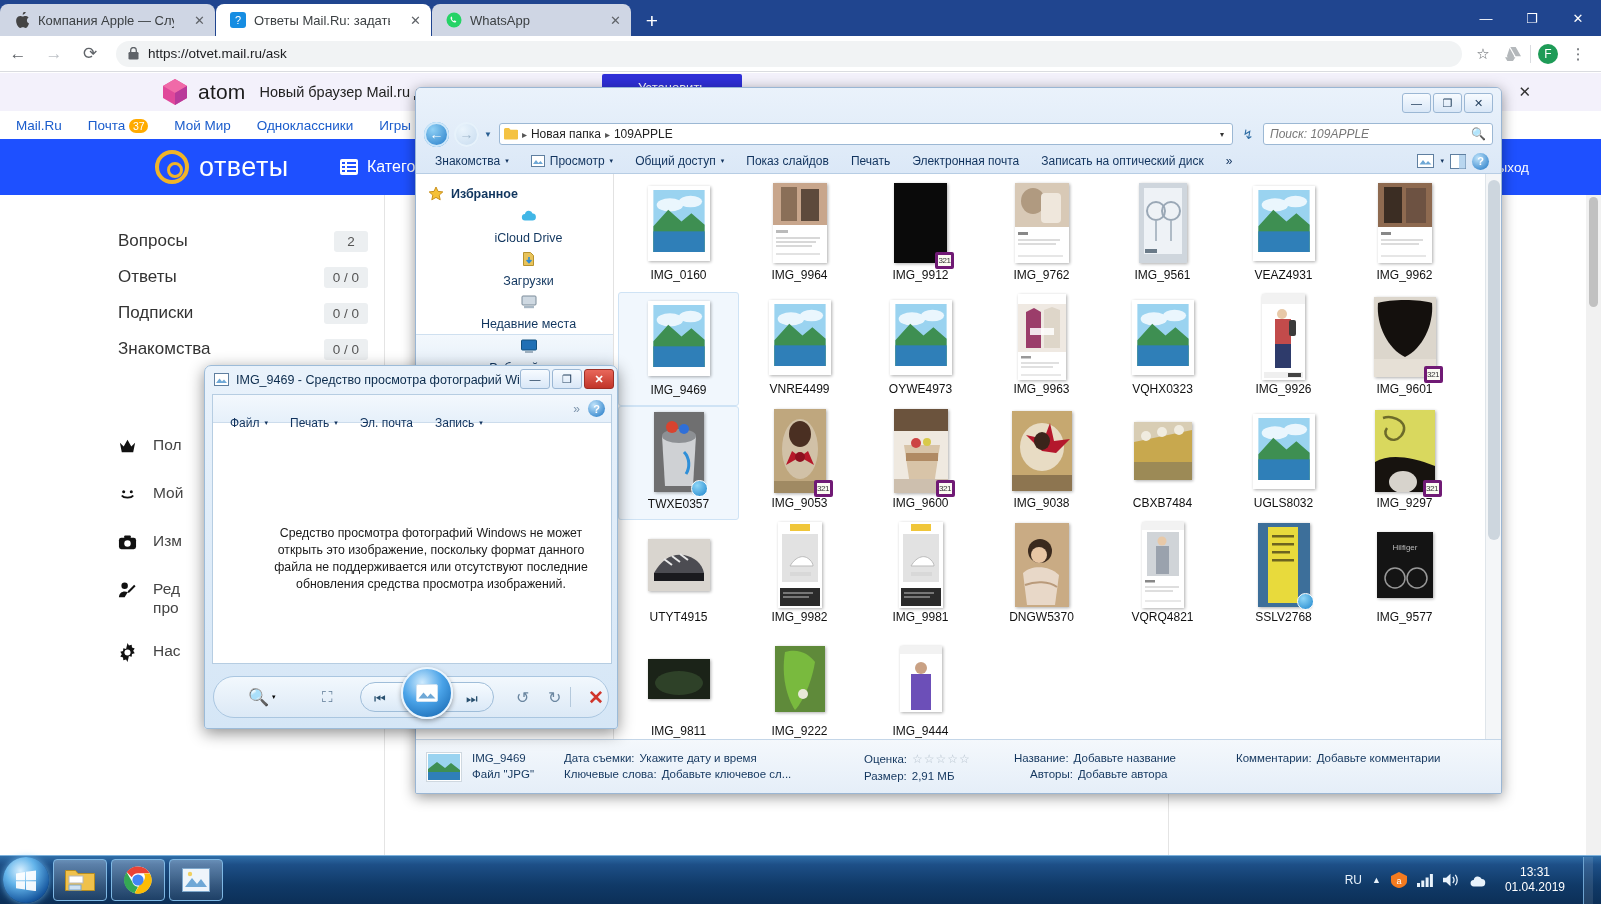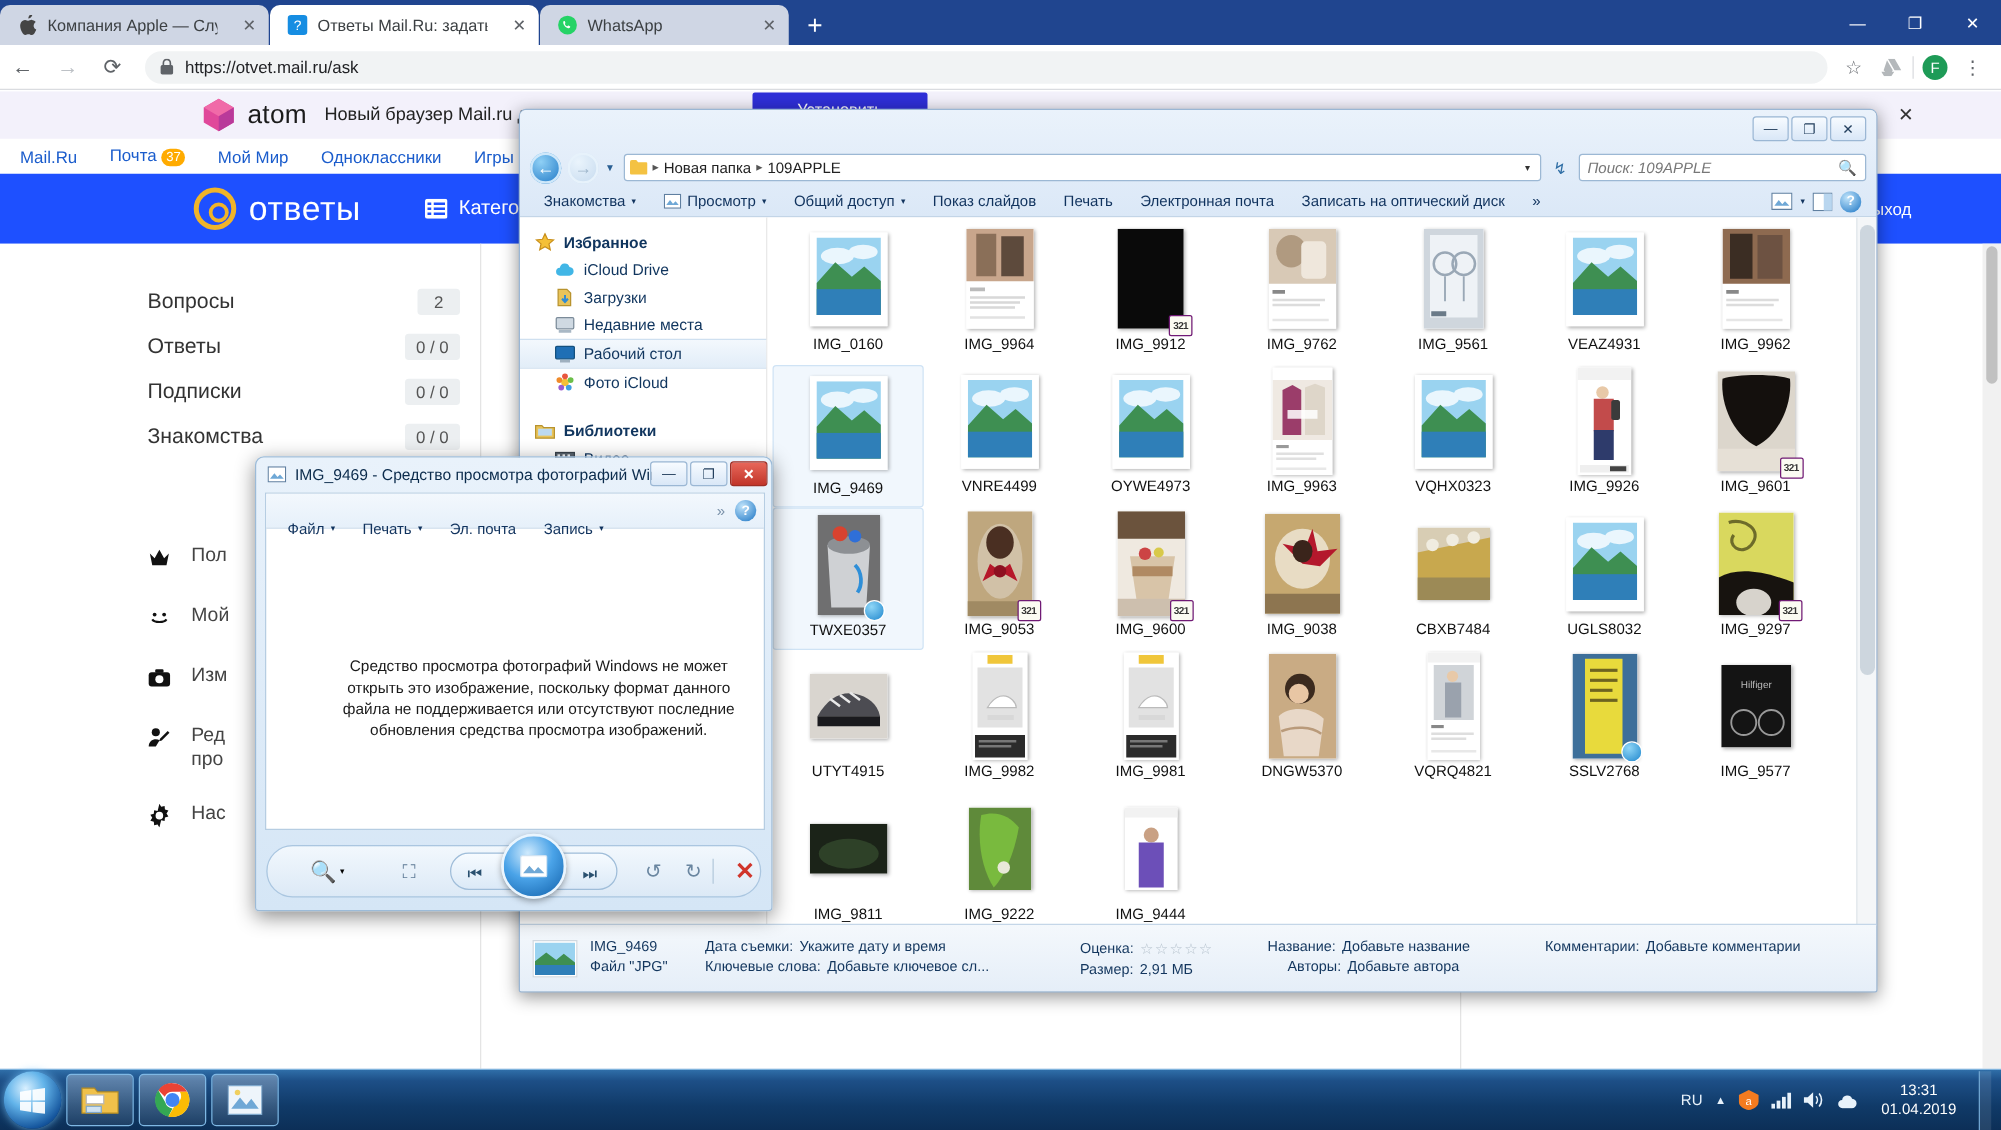--- a/index.html
+++ b/index.html
@@ -144,36 +144,36 @@
   }
   .tb-item { display:flex; align-items:center; gap:5px; padding:0 11px; height:22px; white-space:nowrap; }
   .tb-caret { font-size:7px; }
   .tb-right { margin-left:auto; display:flex; align-items:center; gap:6px; padding-right:4px; }
   .help-circ { width:17px; height:17px; border-radius:50%; background:radial-gradient(circle at 35% 30%,#bfe3fa,#1a74c4);
                color:#fff; font-size:11px; display:flex; align-items:center; justify-content:center; font-weight:bold; }
 
   .exp-body { position:absolute; left:0; top:86px; width:100%; height:567px; display:flex; background:#fff; }
   .exp-nav { width:198px; background:#fff; border-right:1px solid #e2e2e2; padding-top:9px; font-size:12.5px; color:#10355e; }
   .nav-root { display:flex; align-items:center; gap:7px; padding:3px 0 3px 12px; font-weight:bold; }
-  .nav-item { display:flex; align-items:center; gap:7px; padding:3px 0 3px 28px; }
+  .nav-item { display:flex; align-items:center; gap:7px; padding:3px 0 3px 28px;flex-direction:column; }
   .nav-item.sel { background:linear-gradient(#f3f8fd,#e2edf8); border:1px solid #cfe0f0; border-left:none; border-right:none; }
   .nav-ico { width:16px; height:16px; flex:0 0 16px; }
 
   .exp-files { flex:1; background:#fff; position:relative; overflow:hidden; }
   .fgrid { display:grid; grid-template-columns:repeat(7, 121px); padding:4px 0 0 4px; }
   .fcell { width:121px; height:114px; display:flex; flex-direction:column; align-items:center; justify-content:flex-start;
            padding-top:2px; position:relative; }
   .fcell.sel { background:#f1f7fd; border:1px solid #cfe3f5; border-radius:3px; }
   .thumb-wrap { height:86px; display:flex; align-items:center; justify-content:center; position:relative; }
   .thumb { box-shadow:1px 1px 3px rgba(0,0,0,.32); background:#fff; display:block; }
   .thumb.framed { border:4px solid #fff; border-bottom-width:9px; }
   .fname { font-size:12px; color:#111; margin-top:2px; white-space:nowrap; }
   .vidbadge {
     position:absolute; right:-7px; bottom:-3px; width:19px; height:17px; border-radius:2px;
-    background:#fbfbf2; border:1px solid #701a75; font-size:8px; color:#333; font-weight:bold;
+    background:#fbfbf2; border:3px solid #701a75; font-size:8px; color:#333; font-weight:normal;
     display:flex; align-items:center; justify-content:center; letter-spacing:-.5px;
   }
   .clockbadge {
     position:absolute; right:-4px; bottom:-2px; width:17px; height:17px; border-radius:50%;
     background:radial-gradient(circle at 35% 30%,#8fd6f7,#1e86cd); border:1px solid #fff;
   }
   .exp-vscroll { position:absolute; right:0; top:0; width:16px; height:567px; background:#f4f6f8; border-left:1px solid #dfe5ea; }
   .exp-vscroll .thumb-bar { position:absolute; left:2px; width:12px; background:#cdd6de; border-radius:6px; }
 
   .exp-details {

